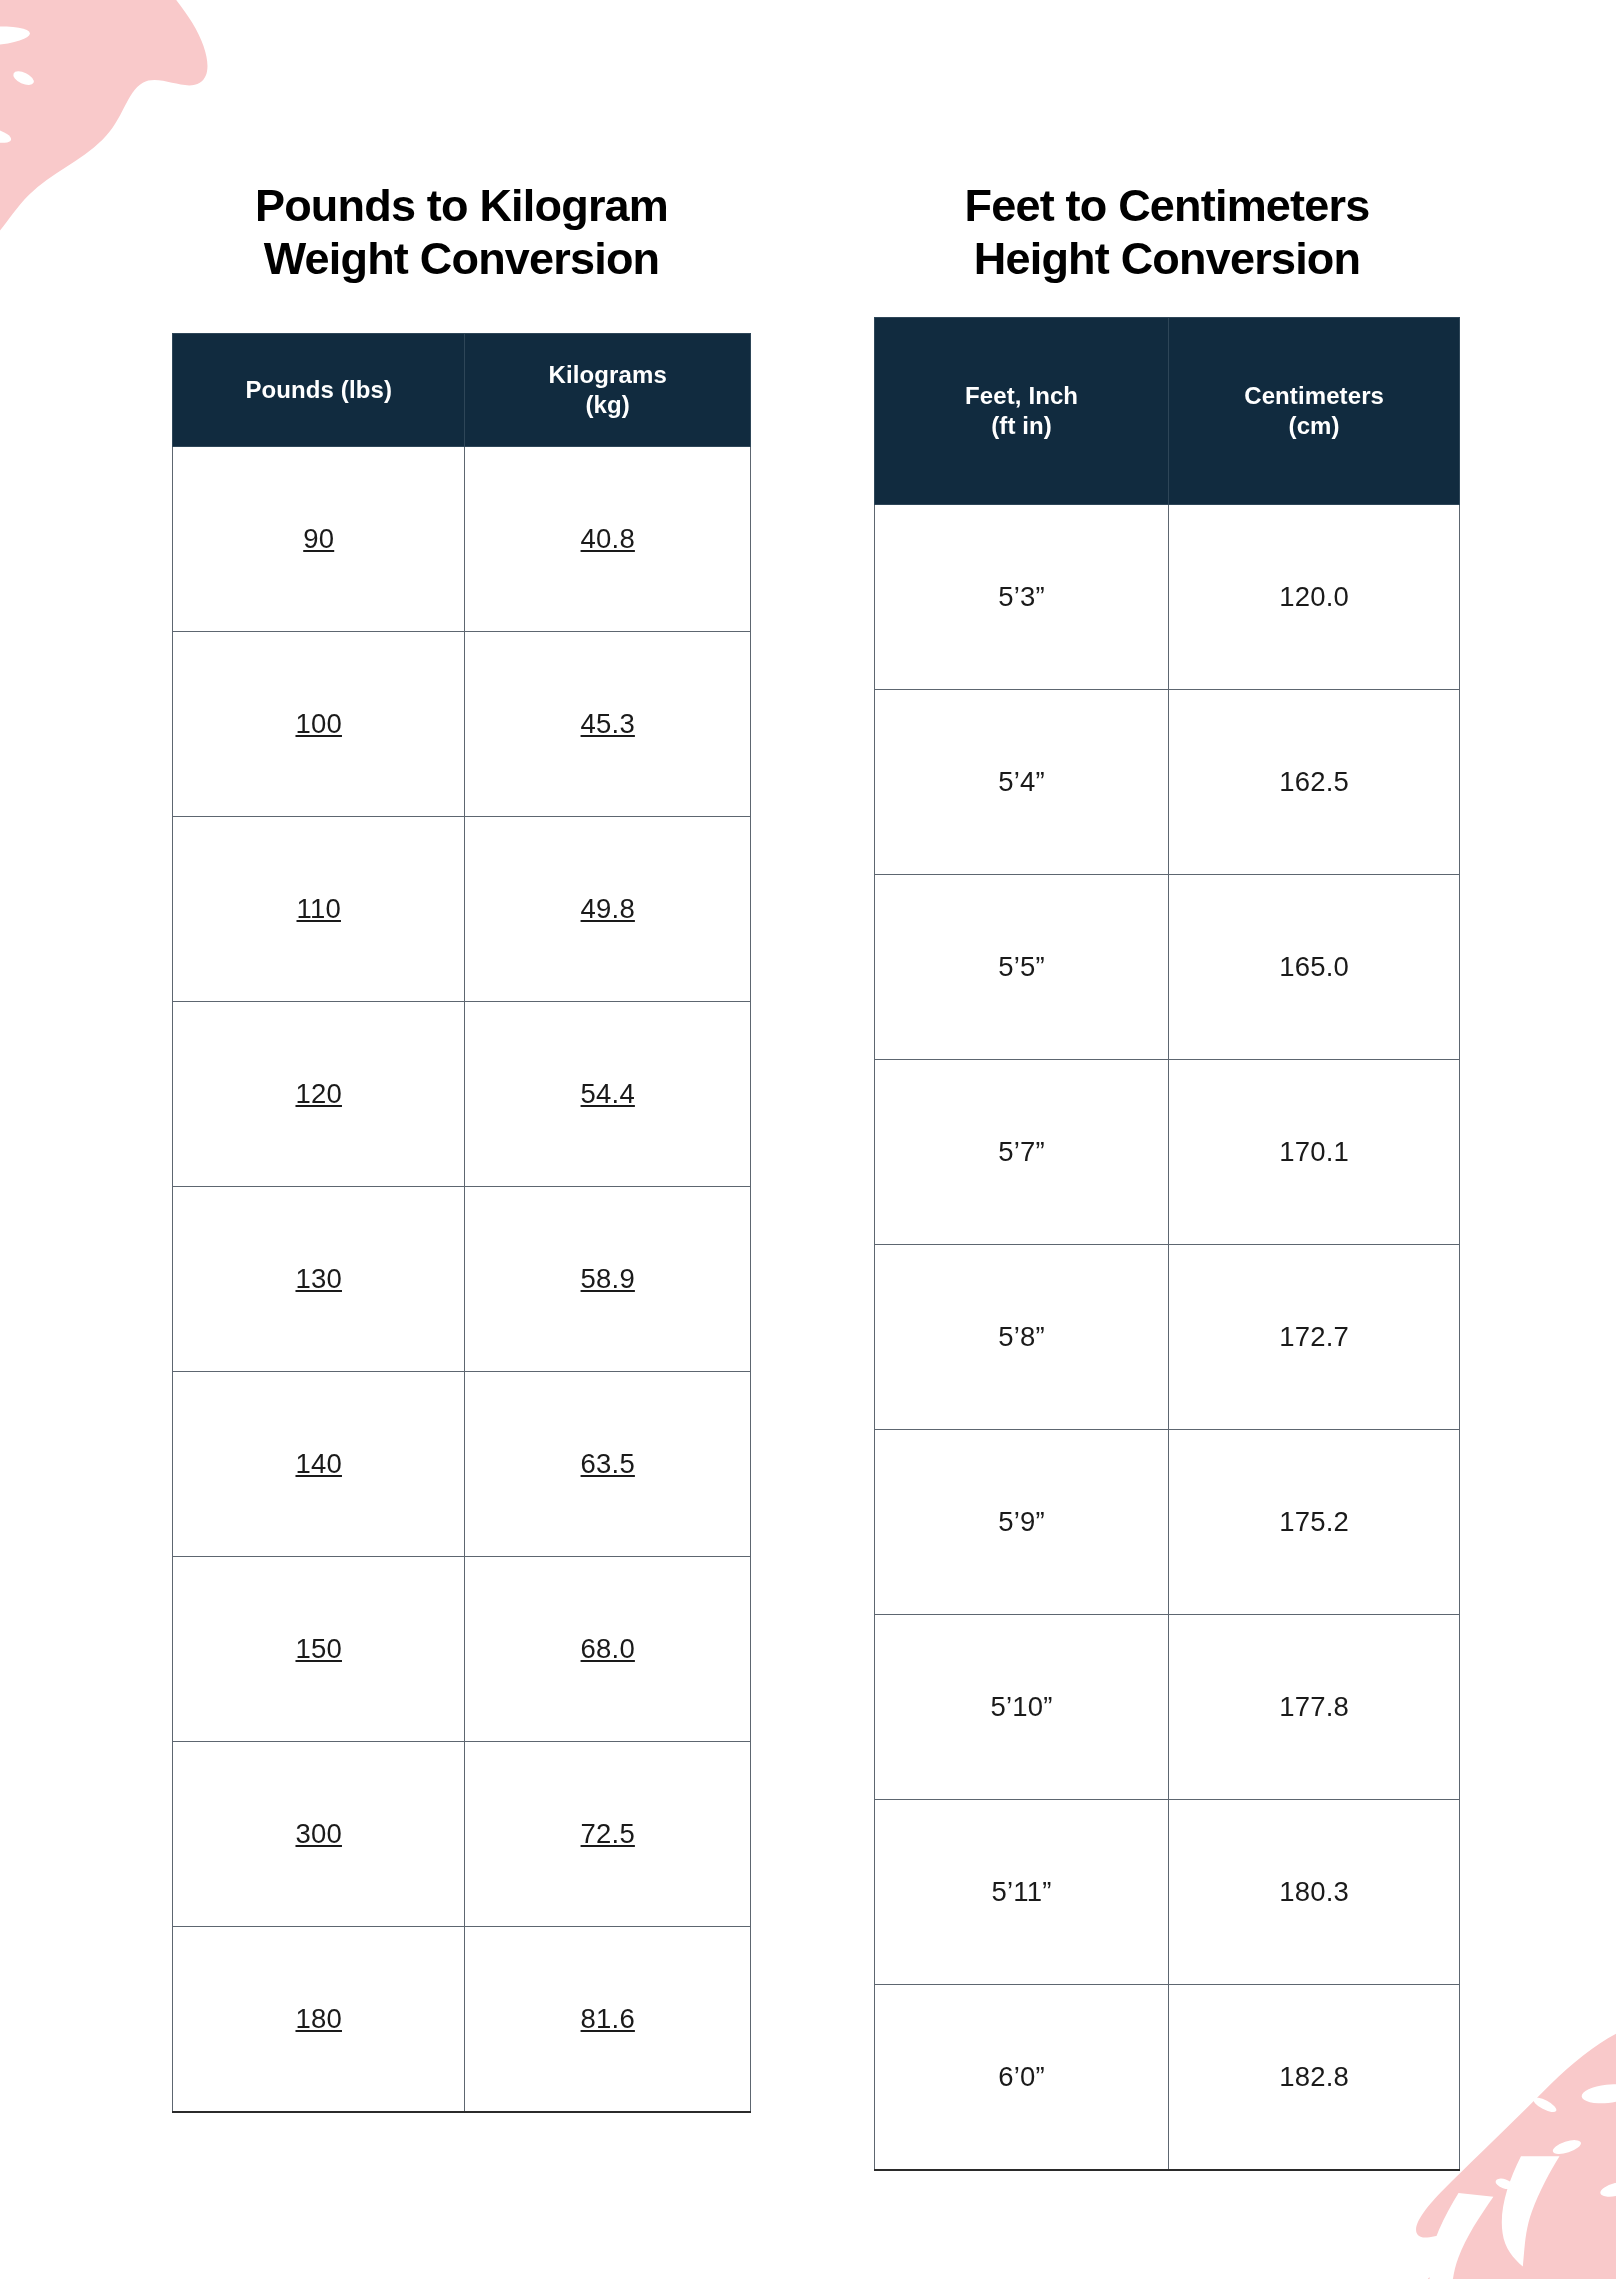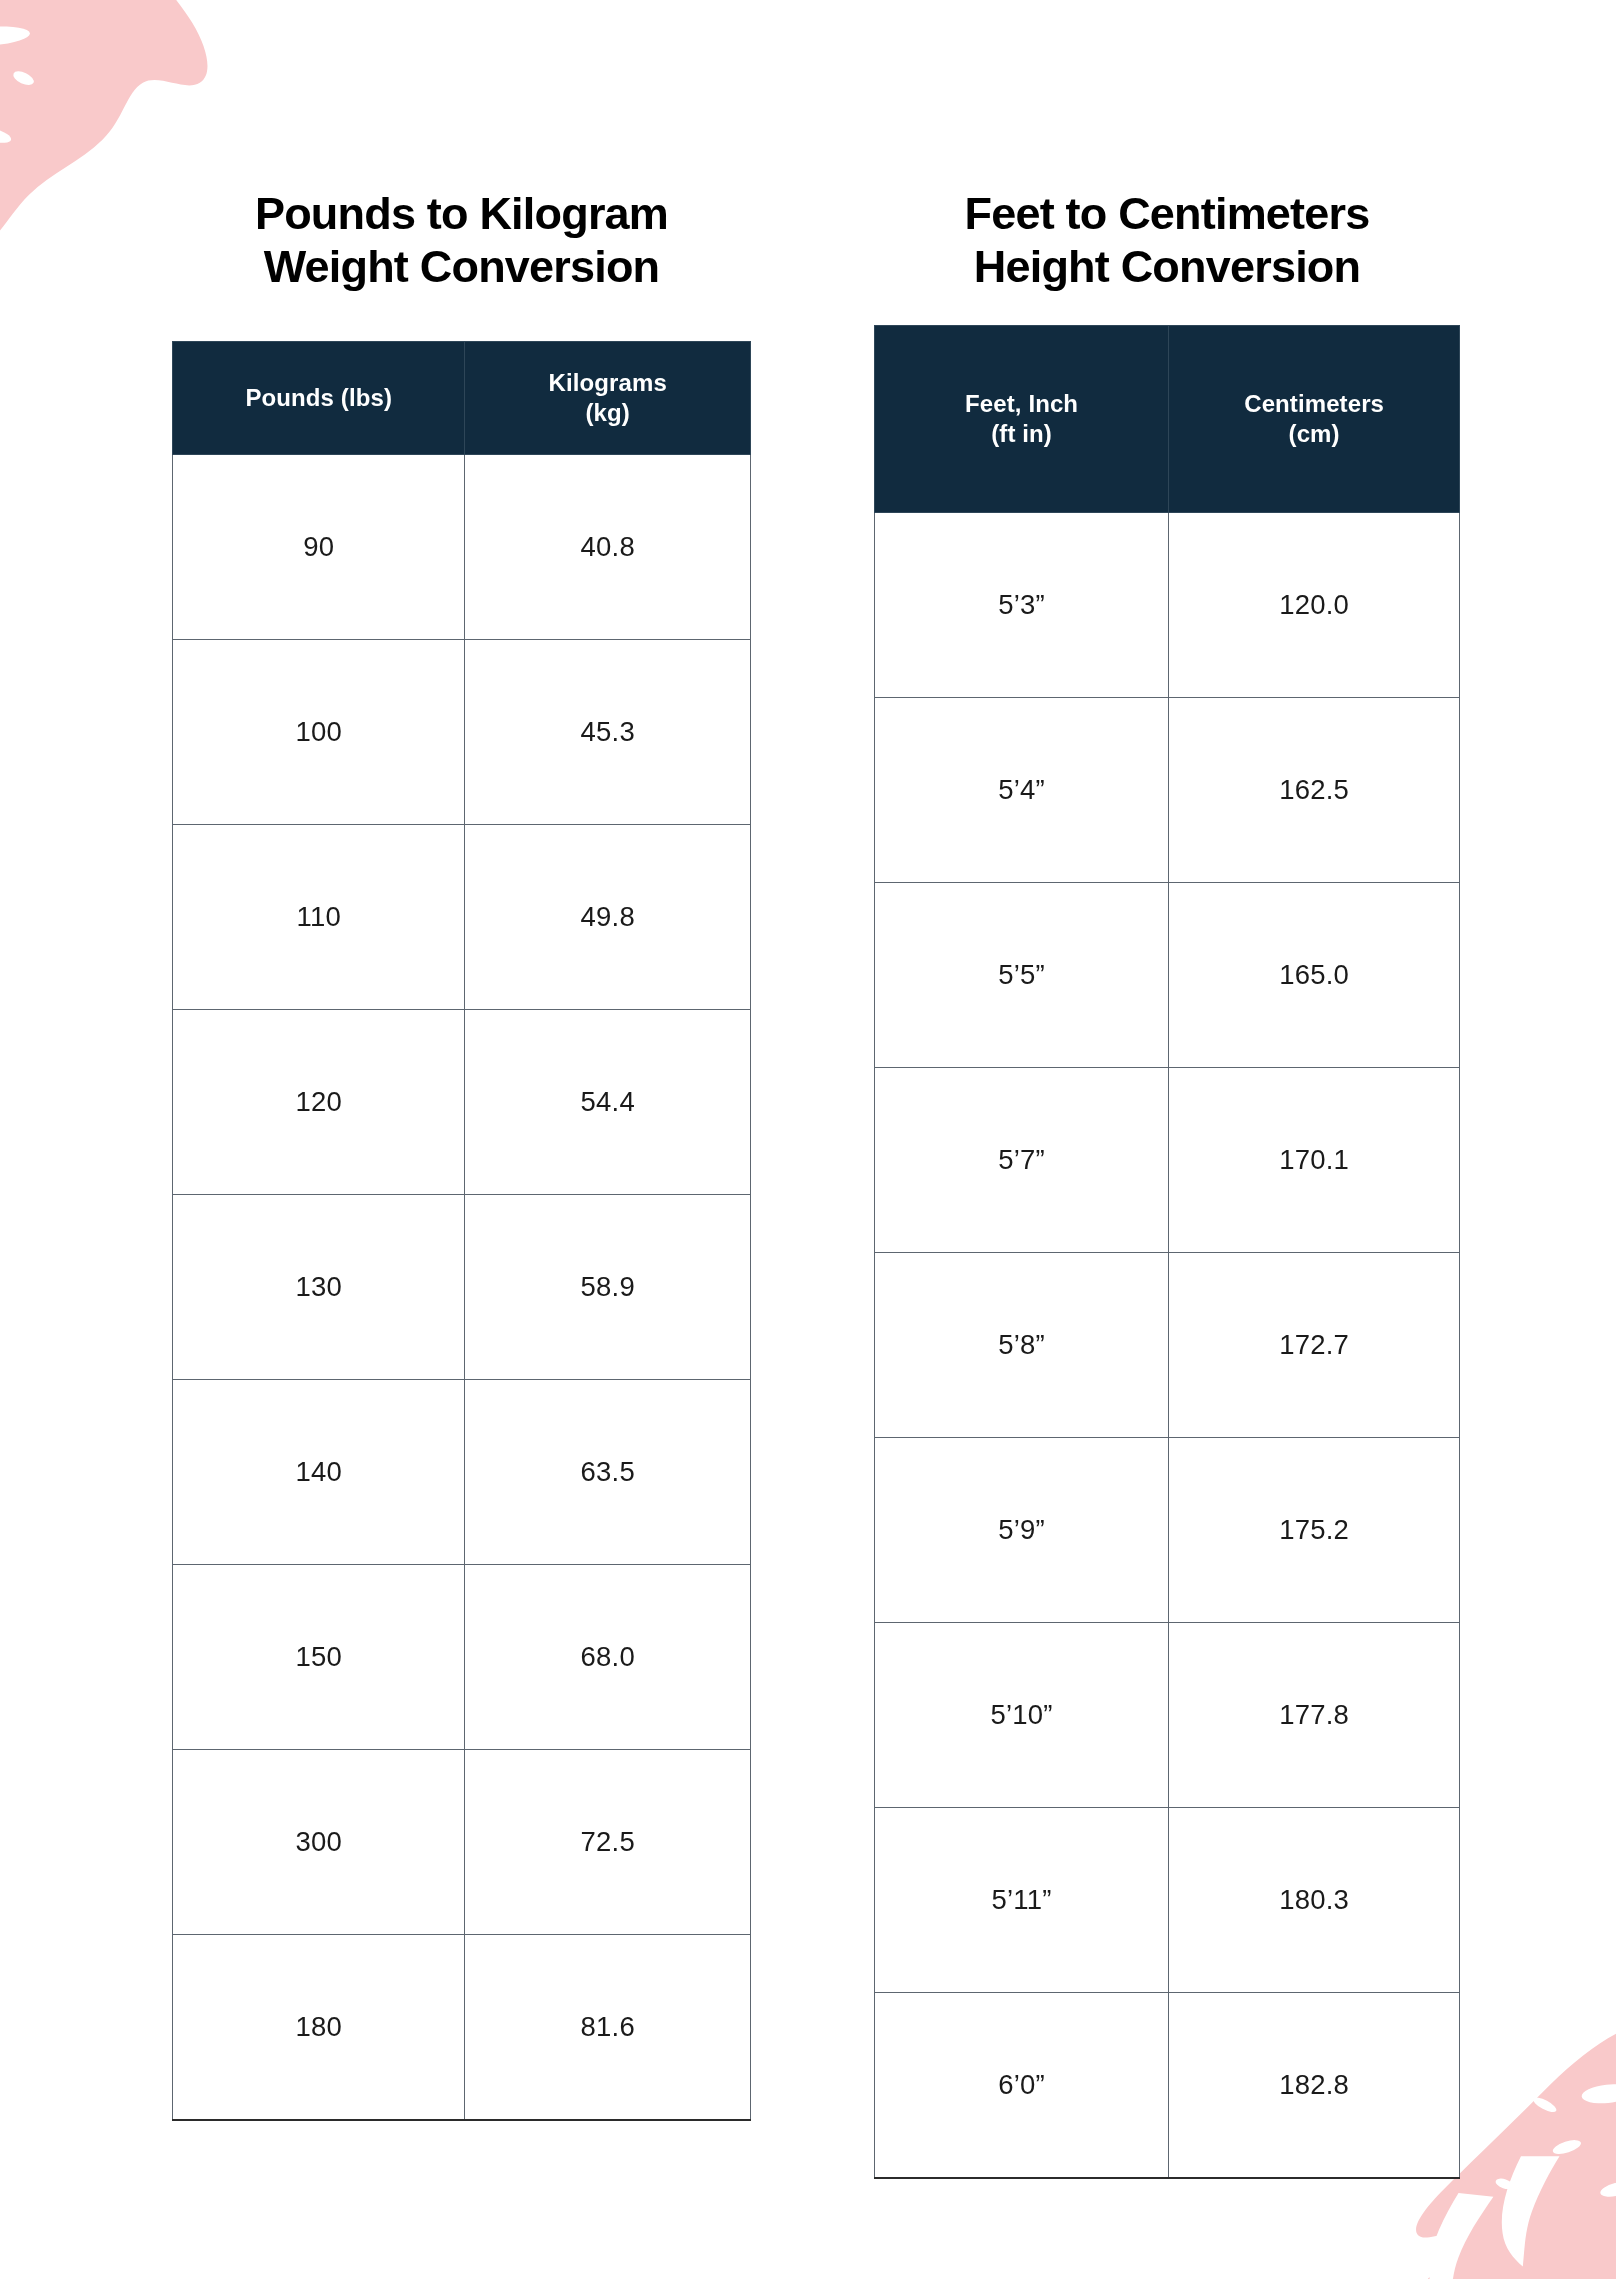--- a/index.html
+++ b/index.html
@@ -43,21 +43,21 @@
   }
 
   .panel {
     position: absolute;
     top: 174px;
   }
   #panel-weight { left: 172px; width: 579px; }
   #panel-height { left: 874px; width: 586px; }
 
   .panel-title {
-    margin: 14px;
+    margin: 6px;
     font-family: "Liberation Sans", sans-serif;
     font-weight: bold;
     font-size: 45px;
     line-height: 1.17;
     letter-spacing: -0.8px;
     color: #000000;
     text-align: center;
     white-space: pre-line;
   }
   #panel-weight .panel-title { padding: 0 5.5px; }
@@ -93,21 +93,21 @@
     font-weight: normal;
     letter-spacing: 0.2px;
   }
   table.conv-table tbody tr:last-child td {
     border-bottom: 2.8px solid #2b2b2b;
   }
 
   
   #table-weight { margin-top: 48px; }
   #table-weight thead th { height: 112px; }
-  #table-weight tbody td  { height: 184px; }
+  #table-weight tbody td  { height: 184px; text-decoration: underline; }
   #table-weight col.c1 { width: 50.6%; }
   #table-weight col.c2 { width: 49.4%; }
 
   
   #table-height { margin-top: 32px; }
   #table-height thead th { height: 186px; }
   #table-height tbody td  { height: 184px; margin-top: 44px; }
   #table-height col.c1 { width: 50.3%; }
   #table-height col.c2 { width: 49.7%; }
 </style>

